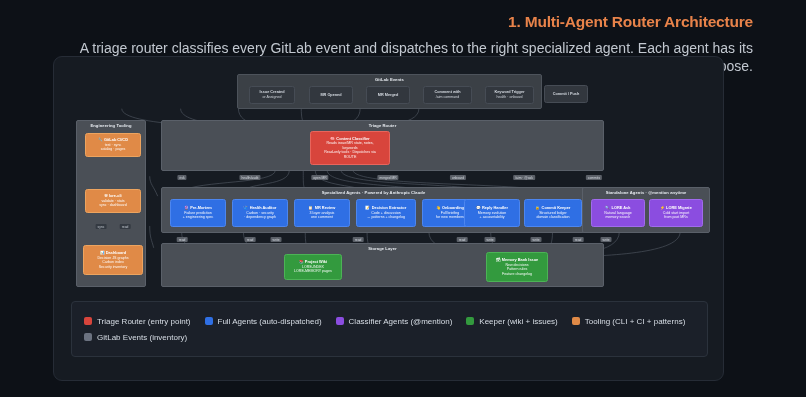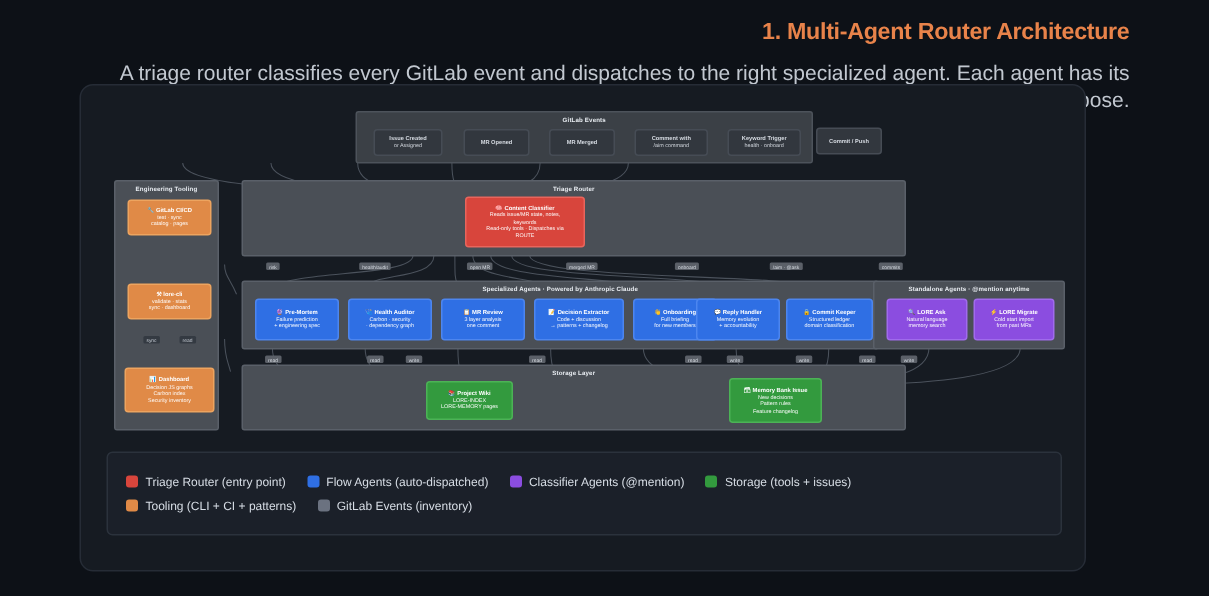--- a/index.html
+++ b/index.html
@@ -274,29 +274,29 @@
       </div>
     </div>
 
     <div class="legend">
       <div class="lg-item">
         <span class="sw" style="background:#d8453c"></span>
         <span class="lg-label">Triage Router (entry point)</span>
       </div>
       <div class="lg-item">
         <span class="sw" style="background:#2f6fe4"></span>
-        <span class="lg-label">Flow Agents (auto-dispatched)</span>
+        <span class="lg-label">Full Agents (auto-dispatched)</span>
       </div>
       <div class="lg-item">
         <span class="sw" style="background:#8b4de0"></span>
         <span class="lg-label">Classifier Agents (@mention)</span>
       </div>
       <div class="lg-item">
         <span class="sw" style="background:#339a3e"></span>
-        <span class="lg-label">Storage (tools + issues)</span>
+        <span class="lg-label">Keeper (wiki + issues)</span>
       </div>
       <div class="lg-item">
         <span class="sw" style="background:#e08a47"></span>
         <span class="lg-label">Tooling (CLI + CI + patterns)</span>
       </div>
       <div class="lg-item">
         <span class="sw" style="background:#6b7280"></span>
         <span class="lg-label">GitLab Events (inventory)</span>
       </div>
     </div>

